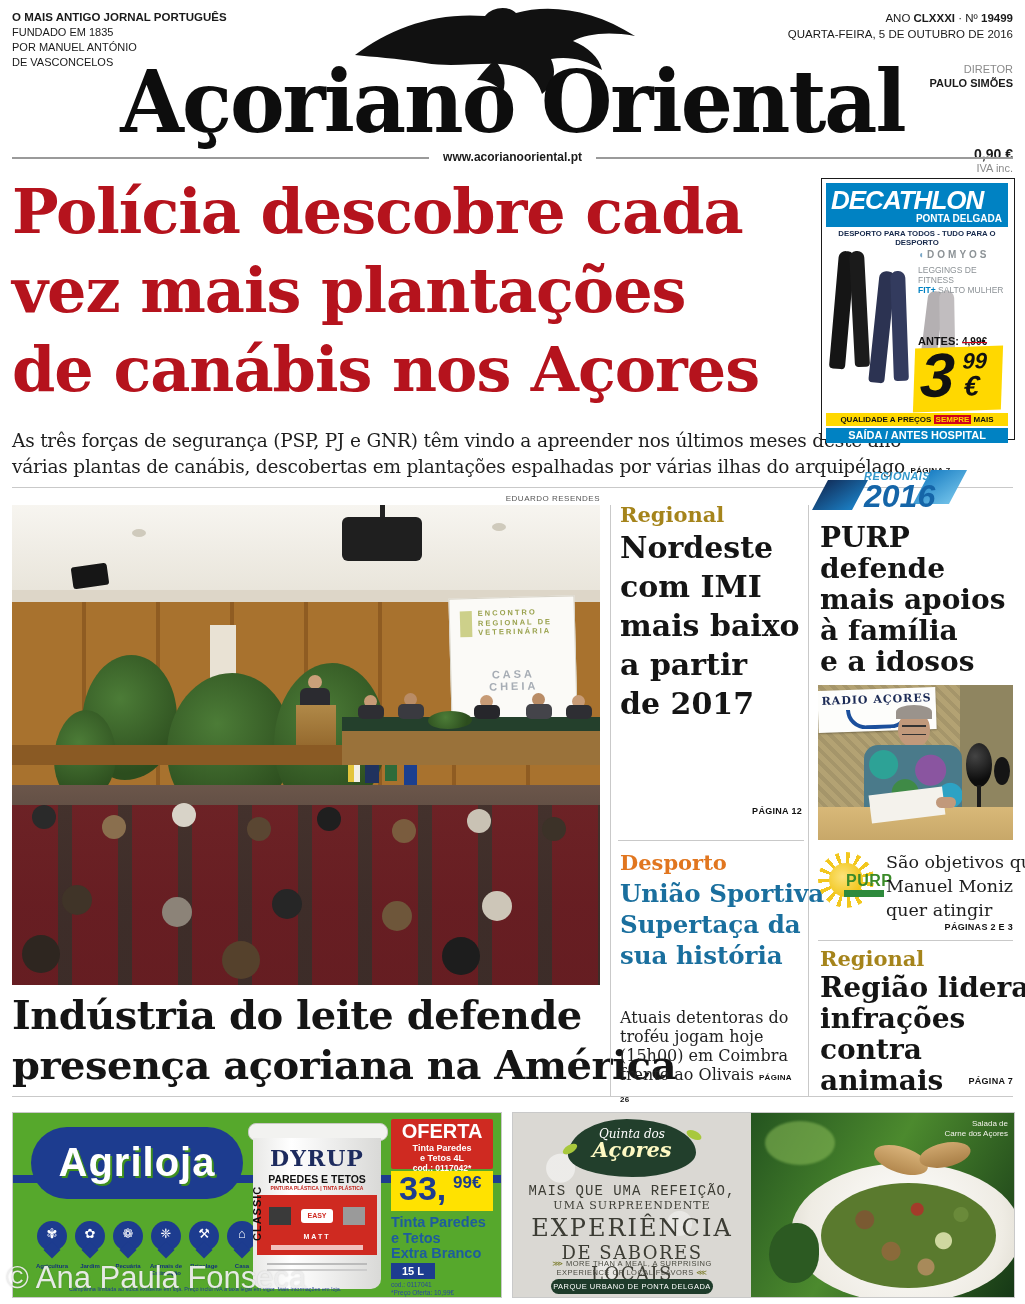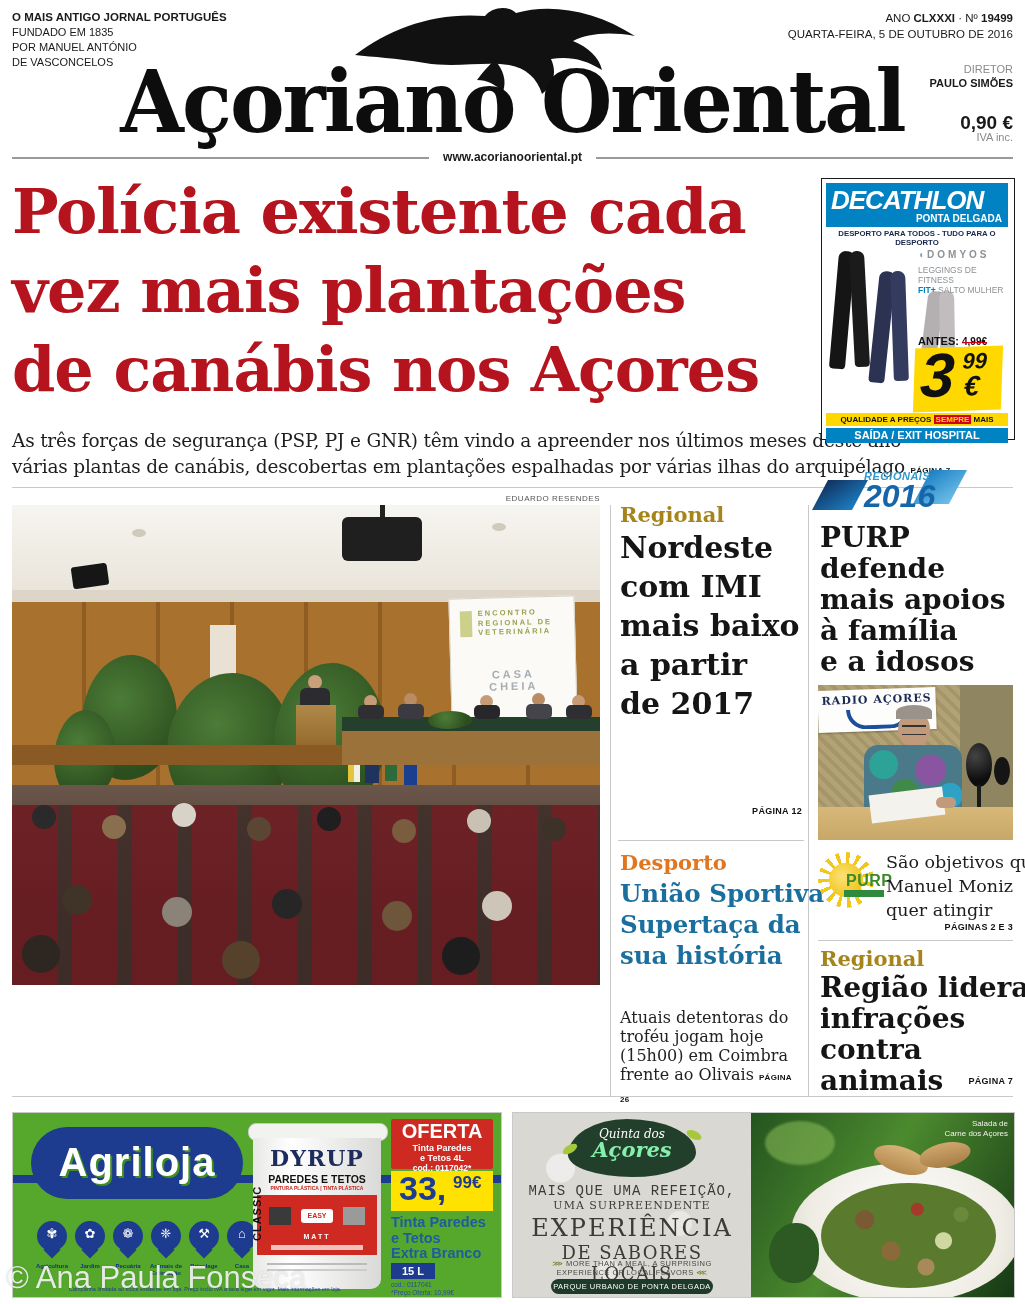--- a/index.html
+++ b/index.html
@@ -60,41 +60,41 @@
     </div>
     <div>QUARTA-FEIRA, 5 DE OUTUBRO DE 2016</div>
   </div>
 
   <div class="abs rt" style="right:12px;top:62px;font-size:11px;line-height:14px;">
     <div style="color:#8a8a8a;">DIRETOR</div>
     <div class="b">PAULO SIMÕES</div>
   </div>
 
   <div class="abs rt" style="right:12px;top:116px;font-size:11px;line-height:14px;">
-    <div class="b" style="font-size:19px;">0,90 €</div>
+    <div class="b" style="font-size:14px;margin-top:31px;">0,90 €</div>
     <div style="color:#8a8a8a;">IVA inc.</div>
   </div>
 
   <svg class="abs" style="left:345px;top:0;" width="300" height="100" viewBox="0 0 300 100">
     <path fill="#111" d="M10,55 C45,28 90,12 140,16 C147,7 163,5 171,13 C205,3 250,10 290,36
       C262,31 242,34 228,41 C243,47 254,57 257,70 C240,59 223,56 206,59
       C212,72 209,85 197,94 C192,78 181,68 164,65 C140,61 110,68 80,63 C50,58 28,57 10,55 Z"></path>
     <path fill="#111" d="M150,60 C158,70 162,80 158,92 C150,84 142,80 132,80 C138,72 143,66 150,60 Z"></path>
   </svg>
 
   <div id="masthead-title" class="abs">Açoriano Oriental</div>
 
   <div class="abs" style="left:12px;top:150px;width:1001px;display:flex;gap:14px;">
     <span class="urlrule"></span>
     <span class="b nw" style="font-size:12px;">www.acorianooriental.pt</span>
     <span class="urlrule"></span>
   </div>
 
   <div id="lead-hl" class="abs">
-    <div class="nw">Polícia existente cada</div>
+    <div class="nw">Polícia descobre cada</div>
     <div class="nw">vez mais plantações</div>
     <div class="nw">de canábis nos Açores</div>
   </div>
 
   <div class="abs standfirst" style="left:12px;top:428px;width:810px;">
     <div class="nw">As três forças de segurança (PSP, PJ e GNR) têm vindo a apreender nos últimos meses deste ano</div>
     <div class="nw">
       <span>várias plantas de canábis, descobertas em plantações espalhadas por várias ilhas do arquipélago</span>
       <span class="pageref" style="font-size:8px;">PÁGINA 7</span>
     </div>
@@ -137,21 +137,21 @@
       <span class="abs b" style="left:6px;top:-8px;font-size:62px;color:#111;font-style:italic;">3</span>
       <span class="abs b" style="left:48px;top:2px;font-size:22px;color:#111;font-style:italic;">99</span>
       <span class="abs b" style="left:50px;top:24px;font-size:28px;color:#111;font-style:italic;">€</span>
     </div>
 
     <div class="abs b" style="left:4px;top:234px;width:182px;height:13px;background:#ffd800;font-size:8px;color:#111;text-align:center;line-height:13px;">
       <span>QUALIDADE A PREÇOS</span>
       <span style="background:#d0021b;color:#ffd800;padding:0 2px;">SEMPRE</span>
       <span>MAIS BAIXOS</span>
     </div>
-    <div class="abs b ct" style="left:4px;top:241px;width:182px;height:15px;background:#0082c3;color:#fff;font-size:11px;line-height:15px;margin-top:8px;">SAÍDA / EXIT HOSPITAL</div>
+    <div class="abs b ct" style="left:4px;top:241px;width:182px;height:15px;background:#0082c3;color:#fff;font-size:11px;line-height:15px;margin-top:8px;">SAÍDA / ANTES HOSPITAL</div>
   </div>
 
   <div class="abs rt" style="left:12px;top:494px;width:588px;font-size:8px;color:#555;letter-spacing:.5px;">EDUARDO RESENDES</div>
 
   <div class="abs" style="left:12px;top:505px;width:588px;height:480px;overflow:hidden;background:#a9742f;">
     <div class="abs" style="left:0;top:0;width:588px;height:85px;background:linear-gradient(180deg,#f7f5f0,#e9e5db);"></div>
     <div class="abs" style="left:120px;top:24px;width:14px;height:8px;border-radius:50%;background:#cfcabc;"></div>
     <div class="abs" style="left:480px;top:18px;width:14px;height:8px;border-radius:50%;background:#cfcabc;"></div>
     <div class="abs" style="left:368px;top:0;width:5px;height:16px;background:#222;"></div>
     <div class="abs" style="left:330px;top:12px;width:80px;height:44px;background:#1f1f1f;border-radius:6px;"></div>
@@ -216,20 +216,24 @@
     <div class="head" style="left:50px;top:380px;width:30px;height:30px;background:#403428;"></div>
     <div class="head" style="left:150px;top:392px;width:30px;height:30px;background:#8c8378;"></div>
     <div class="head" style="left:260px;top:384px;width:30px;height:30px;background:#262626;"></div>
     <div class="head" style="left:370px;top:396px;width:30px;height:30px;background:#6e563a;"></div>
     <div class="head" style="left:470px;top:386px;width:30px;height:30px;background:#cdc6b8;"></div>
     <div class="head" style="left:10px;top:430px;width:38px;height:38px;background:#2e2620;"></div>
     <div class="head" style="left:210px;top:436px;width:38px;height:38px;background:#55412c;"></div>
     <div class="head" style="left:430px;top:432px;width:38px;height:38px;background:#1d1d1d;"></div>
   </div>
 
+  <div class="abs hl-m" style="left:12px;top:990px;font-size:40px;line-height:50px;letter-spacing:-.5px;">
+    <div class="nw">Indústria do leite defende</div>
+    <div class="nw">presença açoriana na América</div>
+  </div>
 
   <div class="abs hairline" style="left:610px;top:505px;width:1px;height:591px;"></div>
   <div class="abs hairline" style="left:808px;top:505px;width:1px;height:591px;"></div>
 
   <div class="abs kicker" style="left:620px;top:502px;color:#a5841b;">Regional</div>
   <div class="abs hl-m" style="left:620px;top:528px;font-size:30px;line-height:39px;">
     <div class="nw">Nordeste</div>
     <div class="nw">com IMI</div>
     <div class="nw">mais baixo</div>
     <div class="nw">a partir</div>
@@ -388,21 +392,21 @@
   </div>
 
   <div class="abs pub rt" style="left:953px;top:1100px;width:60px;">PUB</div>
   <div class="abs" style="left:512px;top:1112px;width:501px;height:184px;border:1px solid #c9c9c9;overflow:hidden;background:#dad8d3;">
     <div class="abs" style="left:0;top:0;width:238px;height:184px;background:
         radial-gradient(circle at 20% 30%,rgba(255,255,255,.5) 0 14px,transparent 15px),
         radial-gradient(circle at 70% 60%,rgba(255,255,255,.4) 0 12px,transparent 13px),
         radial-gradient(circle at 40% 85%,rgba(255,255,255,.4) 0 10px,transparent 11px),#dad8d3;">
       <div class="abs ct" style="left:55px;top:6px;width:128px;height:58px;background:#223f2c;border-radius:46% 54% 50% 50%/62% 58% 42% 38%;">
         <div class="serif" style="color:#fff;font-size:12px;font-style:italic;margin-top:8px;">Quinta dos</div>
-        <div class="serif b" style="color:#86efac;font-size:21px;font-style:italic;margin-top:-4px;">Açores</div>
+        <div class="serif b" style="color:#fef9c3;font-size:21px;font-style:italic;margin-top:-4px;">Açores</div>
         <div class="abs" style="left:-6px;top:26px;width:16px;height:8px;border-radius:50%;background:#a8c83c;transform:rotate(-30deg);"></div>
         <div class="abs" style="left:118px;top:12px;width:16px;height:8px;border-radius:50%;background:#a8c83c;transform:rotate(25deg);"></div>
       </div>
       <div class="abs serif ct" style="left:4px;top:70px;width:230px;color:#3c3c34;">
         <div style="font-size:14px;letter-spacing:1px;font-family:Liberation Mono, monospace;">MAIS QUE UMA REFEIÇÃO,</div>
         <div style="font-size:11px;letter-spacing:1px;">UMA SURPREENDENTE</div>
         <div style="font-size:24px;letter-spacing:2px;margin-top:2px;">EXPERIÊNCIA</div>
         <div style="font-size:18px;letter-spacing:1.5px;">DE SABORES LOCAIS</div>
       </div>
       <div class="abs ct" style="left:4px;top:146px;width:230px;font-size:7.5px;color:#4a4a40;letter-spacing:.5px;">

